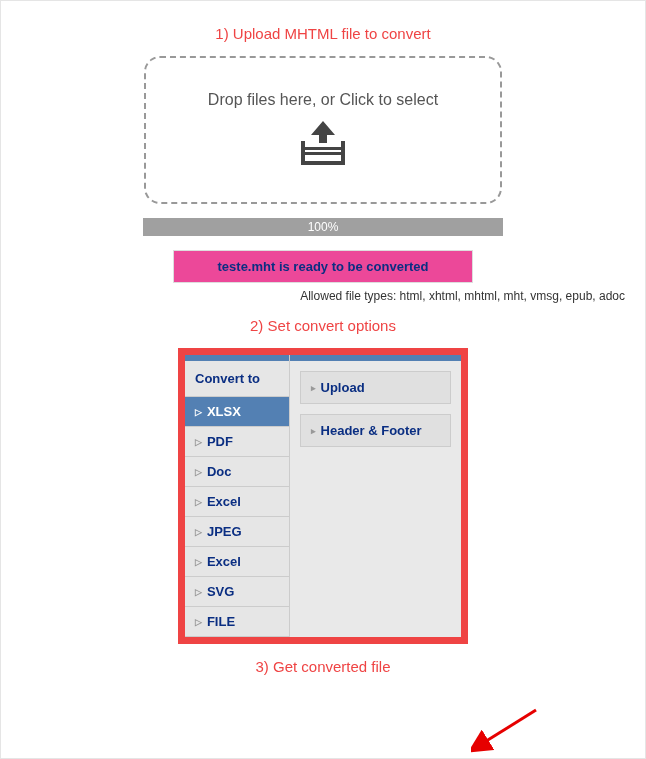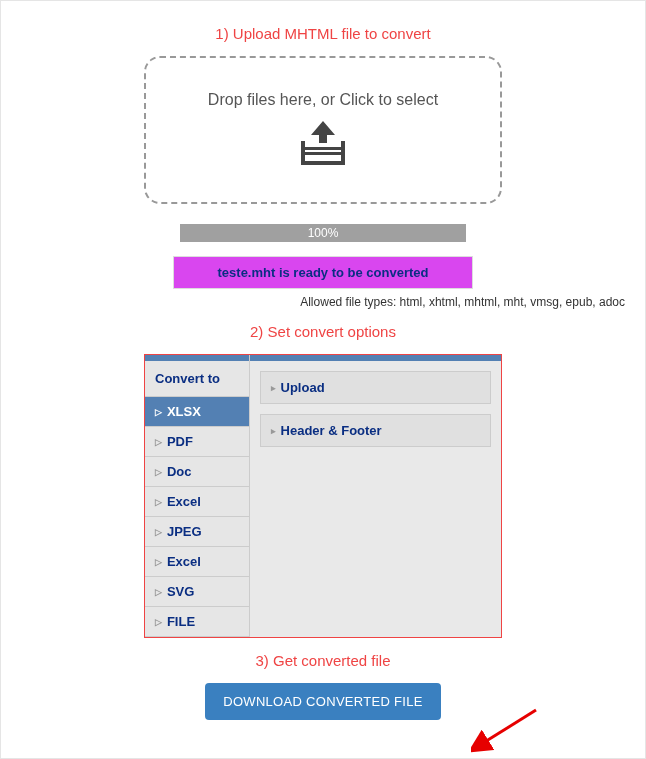--- a/index.html
+++ b/index.html
@@ -32,52 +32,52 @@
     cursor: pointer;
   }
   .dropzone-text {
     font-size: 16px;
     font-weight: normal;
     color: #555;
     margin-bottom: 12px;
   }
   .upload-icon { color: #444; }
   .progress-wrap {
-    width: 286px;
-    margin: 20px auto 0;
+    width: 360px;
+    margin: 14px auto 0;
   }
   .progress-bar {
     height: 18px;
     background: #a0a0a0;
     color: #fff;
     text-align: center;
     font-size: 12px;
     line-height: 18px;
   }
   .ready-box {
     width: 300px;
     margin: 14px auto 6px;
     border: 1px solid #ddd;
-    background: #d946ef;
+    background: #ec4899;
     text-align: center;
     padding: 8px;
     font-size: 13px;
     font-weight: bold;
     color: #0a2e82;
   }
   .allowed-text {
     text-align: right;
     font-size: 12px;
     color: #333;
     margin-bottom: 4px;
   }
   .options-wrap {
-    width: 358px;
+    width: 290px;
     margin: 0 auto;
-    border: 1px solid #ef4444;
+    border: 7px solid #ef4444;
     display: flex;
     background: #e9e9e9;
   }
   .sidebar {
     width: 105px;
     background: #e6e6e6;
     border-right: 1px solid #ccc;
   }
   .sidebar-header {
     background: #5380b3;
@@ -230,21 +230,20 @@
           <div class="accordion">
             <span class="tri">▸</span>
             <span>Header &amp; Footer</span>
           </div>
         </div>
   </div>
 </div>
 
 <h2 class="step-heading" style="">3) Get converted file</h2>
 
-<button class="download-btn">DOWNLOAD CONVERTED FILE</button>
 
 <svg class="arrow-svg" width="70" height="50">
   <defs>
     <marker id="ah" markerWidth="8" markerHeight="8" refX="2" refY="4" orient="auto">
       <path d="M0,0 L8,4 L0,8 Z" fill="#e60000"></path>
     </marker>
   </defs>
   <line x1="65" y1="5" x2="12" y2="38" stroke="#e60000" stroke-width="3" marker-end="url(#ah)"></line>
 </svg>
 

